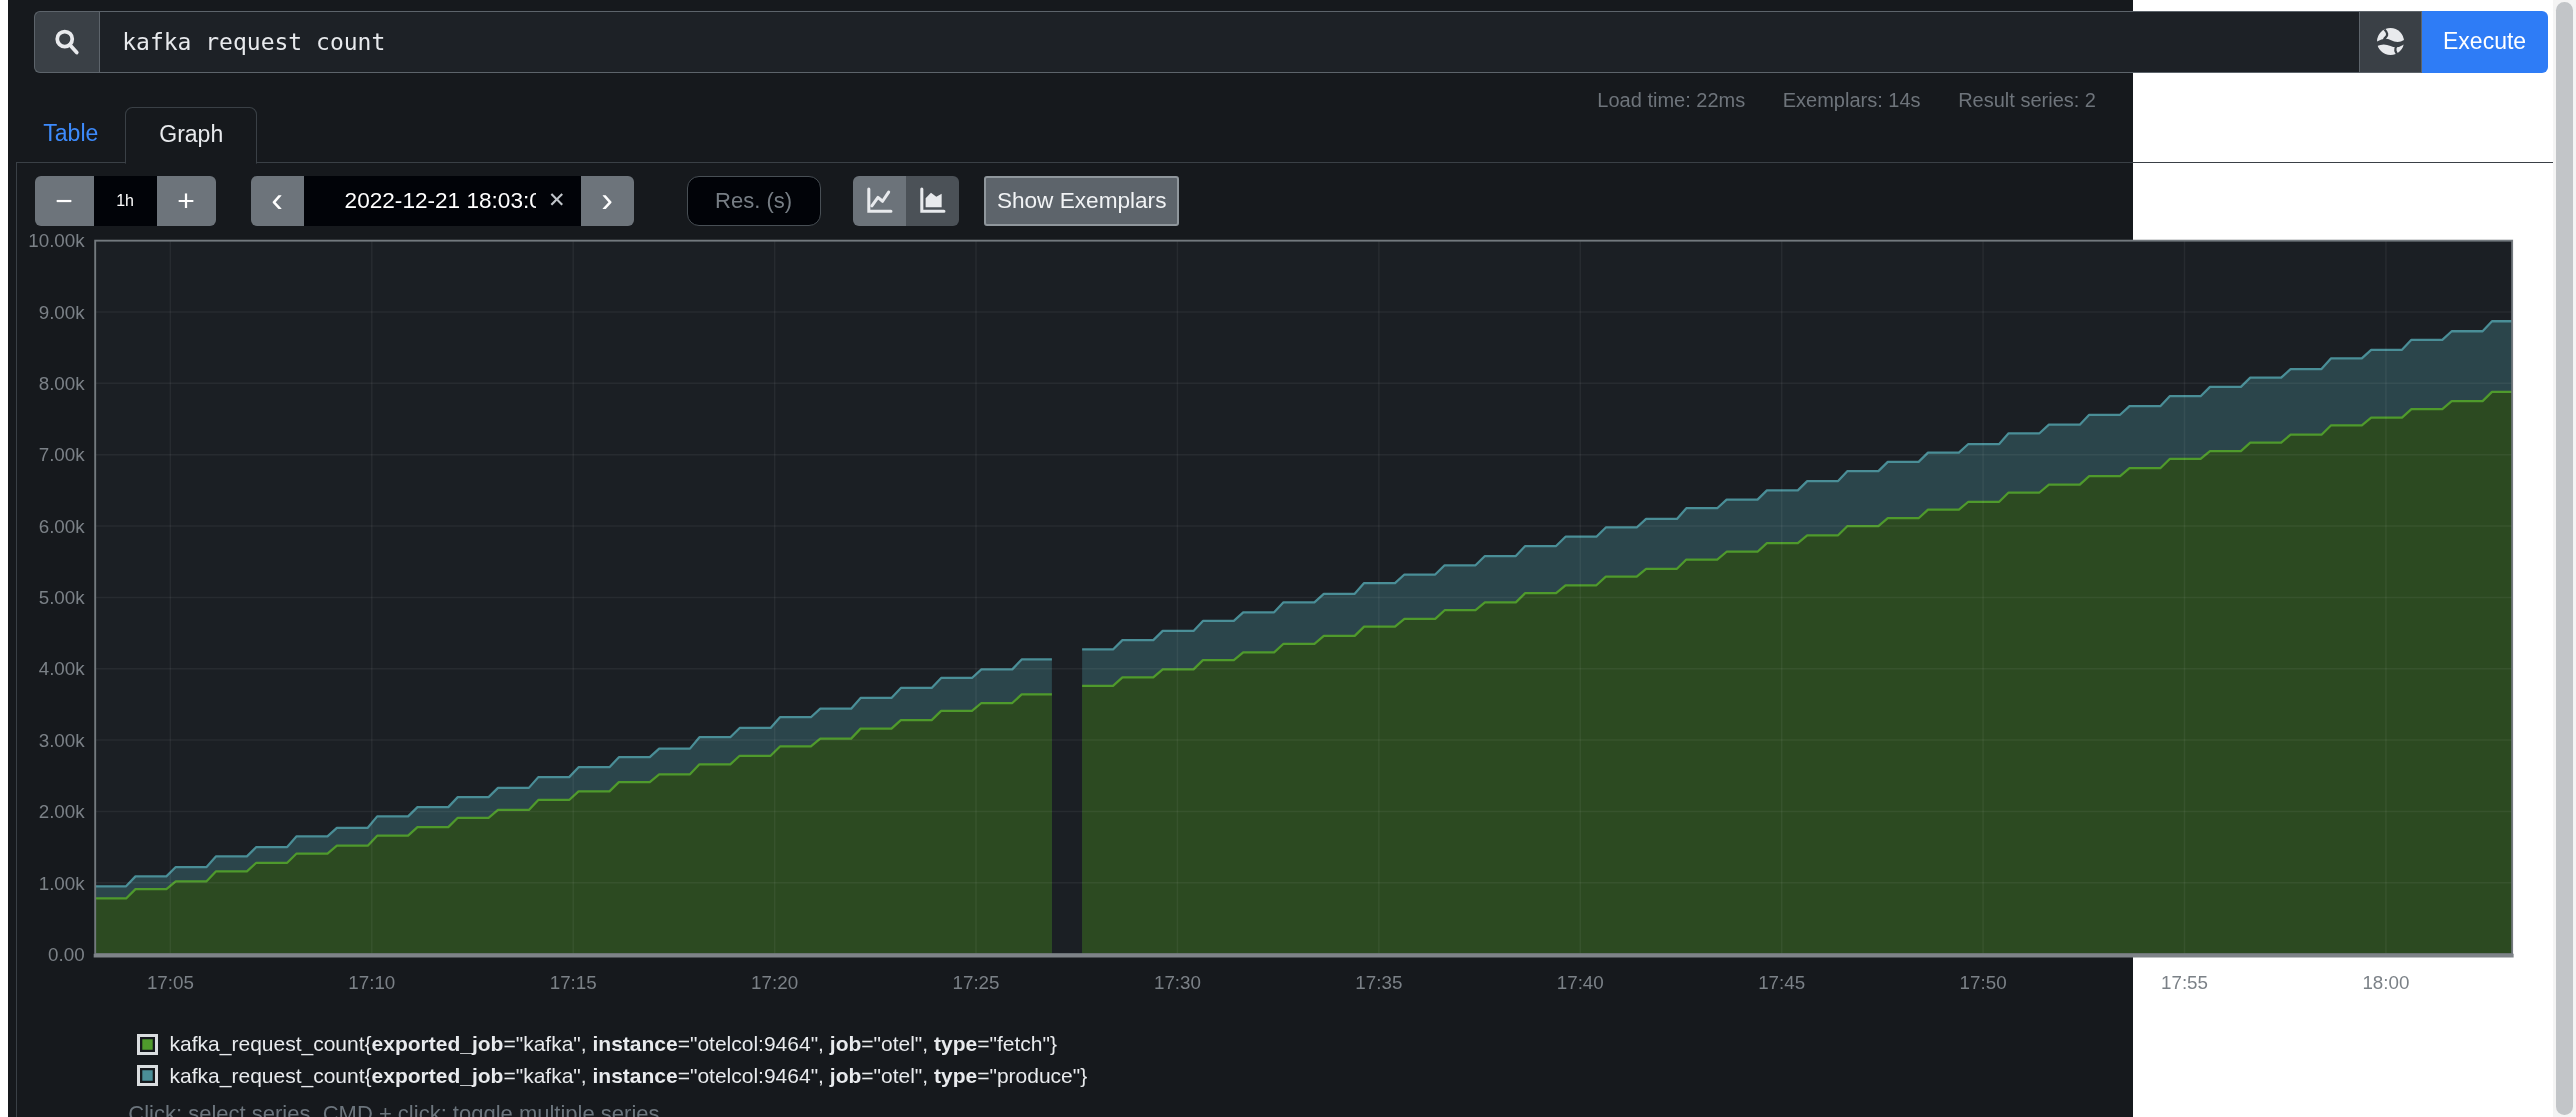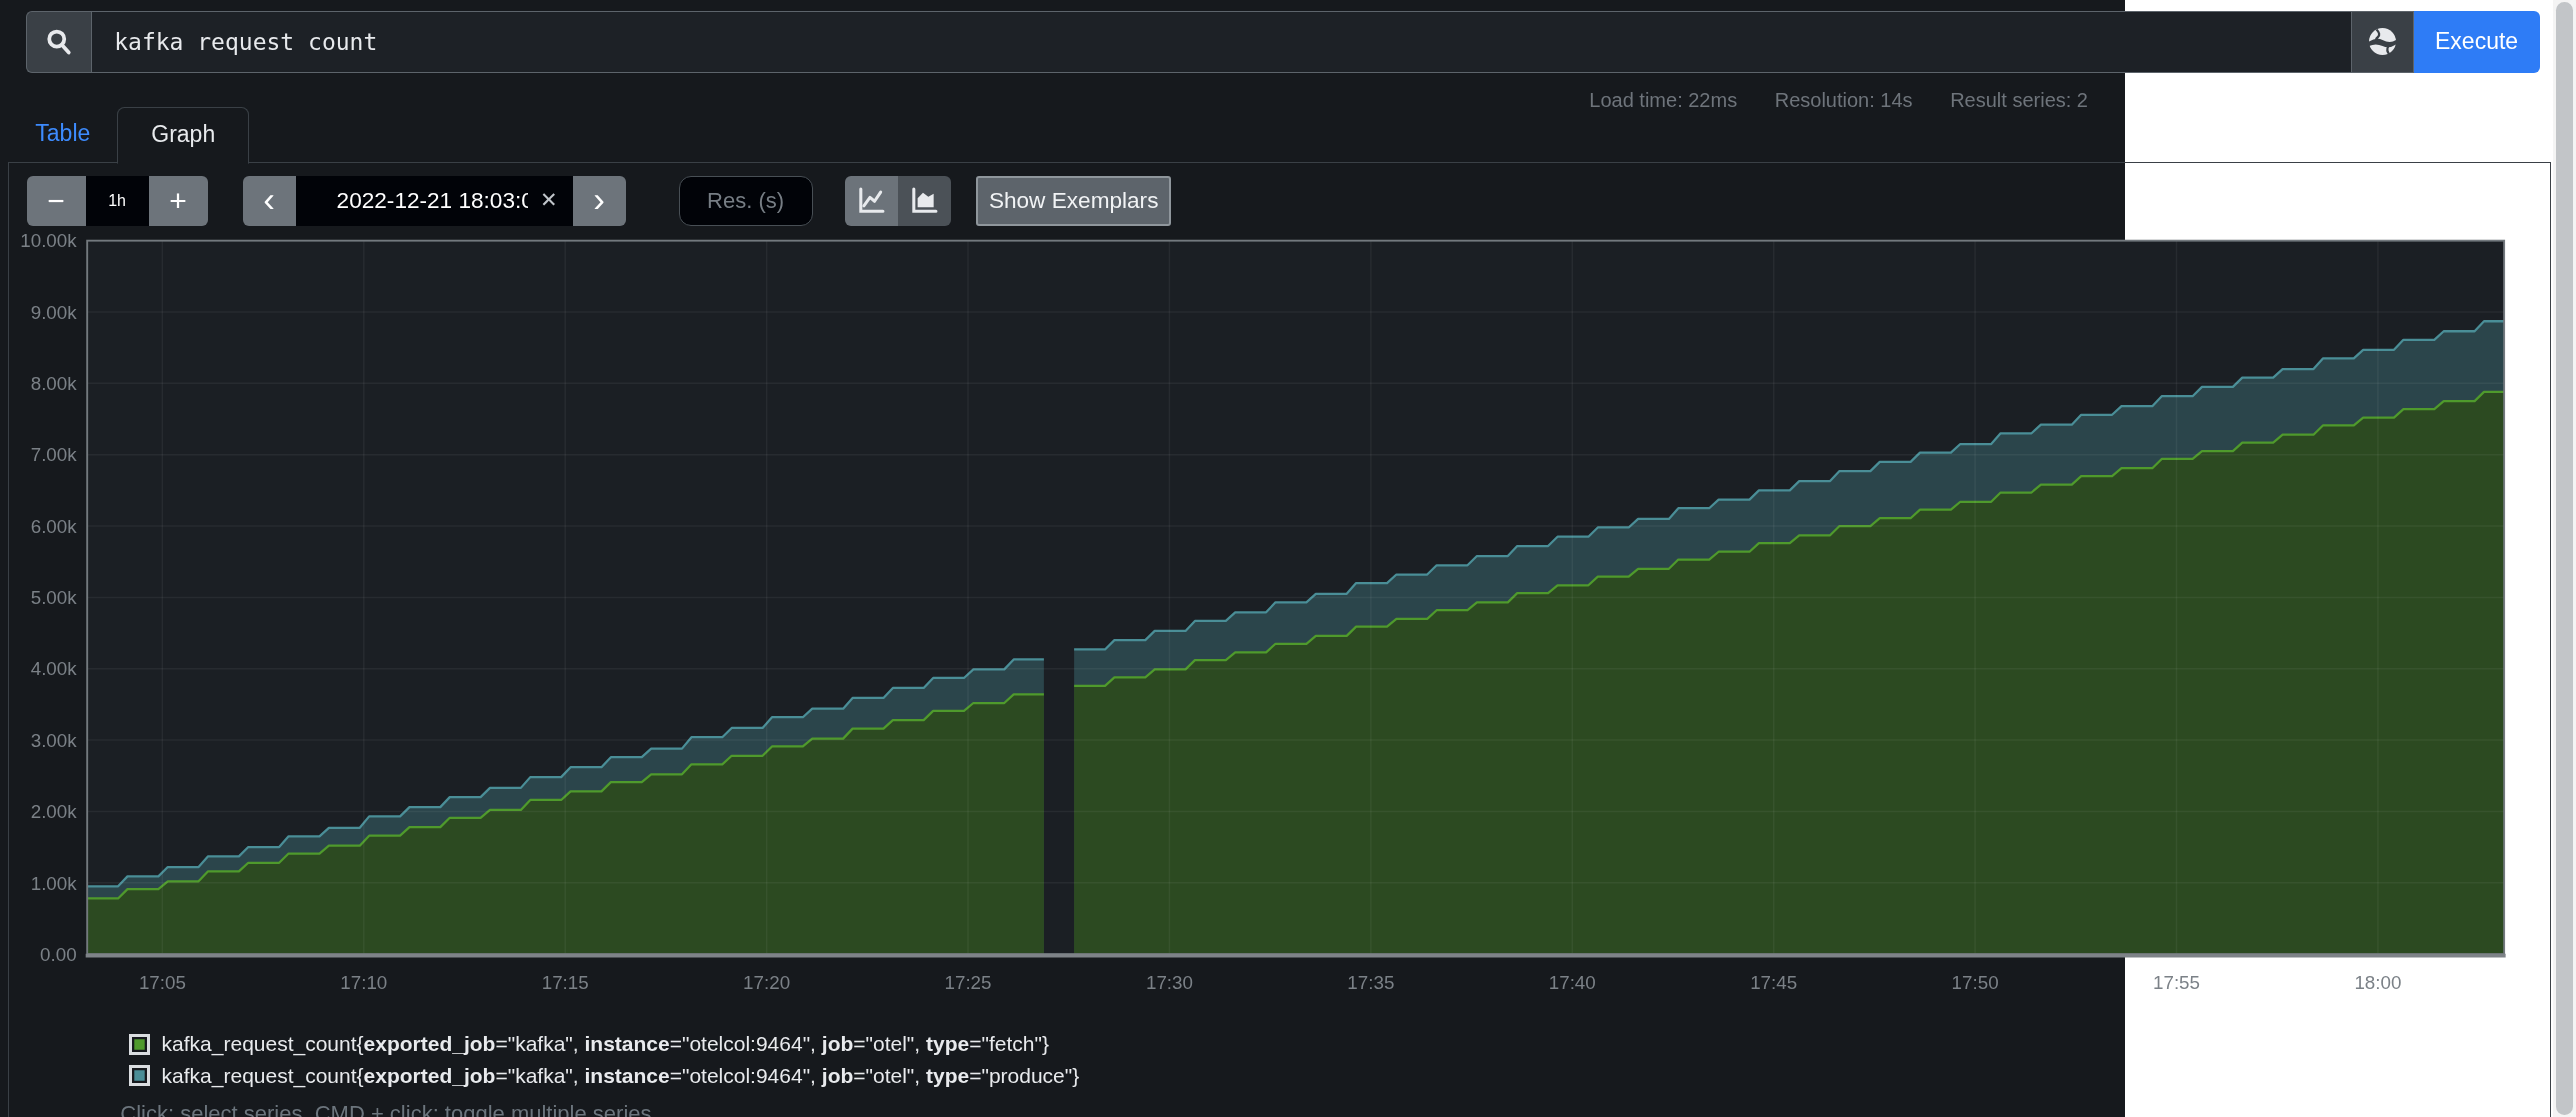--- a/index.html
+++ b/index.html
@@ -1,17 +1,17 @@
 <!DOCTYPE html>
 <html style="font-size:12px"><head>
 <meta charset="utf-8">
 <style>
   html,body{margin:0;padding:0;width:2576px;height:1117px;overflow:hidden;background:#ffffff;
     font-family:"Liberation Sans",sans-serif;}
-  .app{position:absolute;left:0;top:0;width:2125px;height:1117px;background:#16191d;}
+  .app{position:absolute;left:8px;top:0;width:2125px;height:1117px;background:#16191d;}
 
   
   .query-bar{position:absolute;left:25.6px;top:10.5px;width:2514px;height:62px;display:flex;}
   .search-addon{width:65px;height:100%;background:#3a4046;border:0.8px solid #5d646b;border-right:none;
     border-radius:6px 0 0 6px;display:flex;align-items:center;justify-content:center;box-sizing:border-box;cursor:pointer;}
   .query-input{flex:1;height:100%;background:#1d2126;border:0.8px solid #5d646b;box-sizing:border-box;
     color:#e8eaed;font-family:"DejaVu Sans Mono",monospace;font-size:23px;padding:0 0 0 22.6px;outline:none;}
   .globe-btn{width:62px;height:100%;background:#3a4046;border:0.8px solid #5d646b;border-left:none;box-sizing:border-box;
     display:flex;align-items:center;justify-content:center;cursor:pointer;padding:0;}
   .execute-btn{width:126px;height:100%;background:#2e7cf6;border:none;border-radius:0 6px 6px 0;
@@ -92,21 +92,21 @@
         <path d="M4 22 q10 -6 18 -2 q10 5 18 0 l0 6 q-9 6 -18 2 q-9 -4 -18 0 Z" fill="#3a4046"></path>
         <path d="M14 6 q6 6 2 10 q-5 4 -1 8" fill="none" stroke="#3a4046" stroke-width="3"></path>
         <path d="M30 28 q-4 6 2 12" fill="none" stroke="#3a4046" stroke-width="3"></path>
       </svg>
     </button>
     <button class="execute-btn">Execute</button>
   </div>
 
   <div class="stats">
     <span style="margin-left:0">Load time: 22ms</span>
-    <span>Resolution: 14s</span>
+    <span>Exemplars: 14s</span>
     <span>Result series: 2</span>
   </div>
 
   <div class="tabs">
     <div class="tab-link">Table</div>
     <div class="tab-active">Graph</div>
   </div>
 
   <div class="panel">
 

